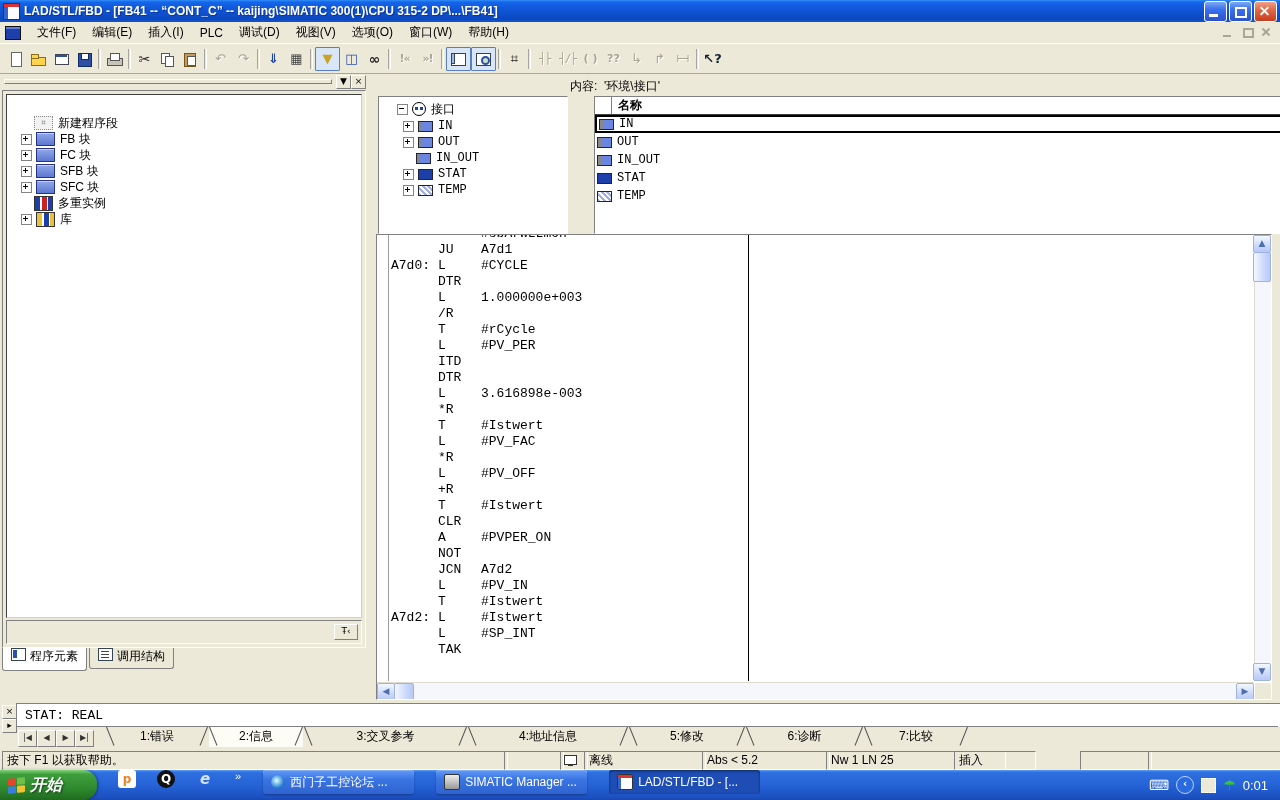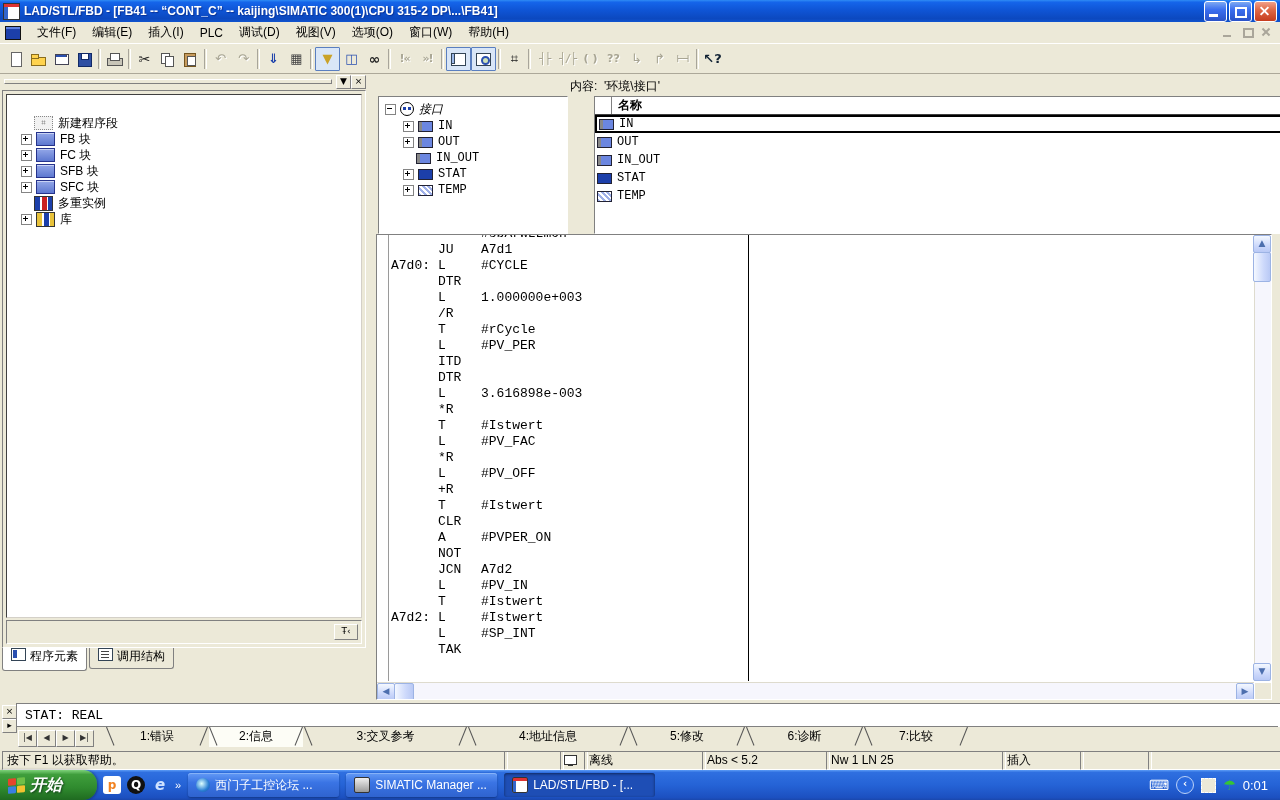--- a/index.html
+++ b/index.html
@@ -151,21 +151,21 @@
   
   #statusbar{left:0;top:750px;width:1280px;height:20px;background:#ece9d8;text-decoration:underline;}
   .sb-cell{position:absolute;top:1px;height:17px;border:1px solid;border-color:#808080 #fff #fff #808080;
     line-height:16px;padding-left:4px;white-space:nowrap;overflow:hidden;}
   #conn-icon{position:absolute;left:3px;top:3px;width:11px;height:8px;background:#fff;border:1px solid #333;}
   #conn-icon::after{content:"";position:absolute;left:3px;top:8px;width:5px;height:2px;background:#333;}
 
   
   #taskbar{left:0;top:770px;width:1280px;height:30px;
     background:linear-gradient(180deg,#5c9cf6 0%,#2f6fe0 8%,#2563d6 50%,#1c50c0 92%,#1a47ad 100%);
-    display:flex;align-items:center;color:#fff;}
+    display:flex;color:#fff;gap:15px;}
   #startbtn{height:30px;width:97px;display:flex;align-items:center;gap:5px;padding-left:8px;box-sizing:border-box;
     background:linear-gradient(180deg,#7ed27a 0%,#3f9e3c 15%,#2f8a2e 60%,#1f6a20 100%);
     border-radius:0 14px 14px 0;box-shadow:1px 0 3px rgba(0,0,0,.4);font-weight:bold;font-style:italic;font-size:16px;text-shadow:1px 1px 2px #14421a;}
   #winflag{width:17px;height:15px;display:grid;grid-template-columns:8px 8px;grid-template-rows:7px 7px;gap:1px;transform:skewY(-6deg);}
   #winflag span{border-radius:1px;}
   .ql{width:18px;height:18px;margin-left:6px;border-radius:3px;text-align:center;font:bold 12px/18px "DejaVu Sans",sans-serif;}
   #ql-p{background:#fff;color:#f28220;} #ql-q{background:#111;color:#fff;border-radius:50%;} #ql-e{background:transparent;color:#cfe2ff;font-style:italic;font-size:15px;}
   #ql-more{margin-left:6px;color:#fff;font-size:11px;}
   .task{height:24px;margin-left:7px;display:flex;align-items:center;gap:5px;padding:0 8px;border-radius:3px;min-width:135px;max-width:150px;
     background:linear-gradient(180deg,#639af6,#3a74e4 40%,#2f63cf);box-shadow:inset 0 1px 0 #86b2f8,0 1px 2px rgba(0,0,0,.3);
@@ -397,21 +397,21 @@
     <span class="tabicon prog" data-name="program-elements-icon"></span>
     <span data-name="tab-label">程序元素</span>
   </div>
   <div class="ov-tab" data-name="tab-call-structure">
     <span class="tabicon call" data-name="call-structure-icon"></span>
     <span data-name="tab-label">调用结构</span>
   </div>
 </div>
 
 <div id="decl-tree" class="abs mono" data-name="interface-tree">
-  <div class="tree-row" style="top:4px;left:6px;font-family:'Liberation Sans',sans-serif;font-style:italic;" data-name="tree-item-interface">
+  <div class="tree-row" style="top:4px;left:18px;font-family:'Liberation Sans',sans-serif;" data-name="tree-item-interface">
     <span class="expander" data-name="collapse-icon"></span>
     <span class="dicon iface" data-name="interface-icon"></span>
     <span data-name="tree-item-label">接口</span>
   </div>
   <div class="tree-row" style="top:21px;left:24px;" data-name="tree-item-in">
     <span class="expander plus" data-name="expand-icon"></span>
     <span class="dicon" data-name="in-decl-icon"></span>
     <span data-name="tree-item-label">IN</span>
   </div>
   <div class="tree-row" style="top:37px;left:24px;" data-name="tree-item-out">
@@ -537,21 +537,21 @@
 
 <div id="statusbar" class="abs" data-name="status-bar">
   <div class="sb-cell" style="left:2px;width:500px;" data-name="status-help-text">按下 F1 以获取帮助。</div>
   <div class="sb-cell" style="left:504px;width:54px;" data-name="status-empty-cell"></div>
   <div class="sb-cell" style="left:560px;width:22px;" data-name="status-icon-cell">
       <span id="conn-icon" data-name="monitor-icon"></span>
     </div>
   <div class="sb-cell" style="left:584px;width:116px;" data-name="status-connection">离线</div>
   <div class="sb-cell" style="left:702px;width:122px;" data-name="status-abs">Abs &lt; 5.2</div>
   <div class="sb-cell" style="left:826px;width:174px;" data-name="status-cursor-position">Nw 1  LN 25</div>
-  <div class="sb-cell" style="left:1002px;width:76px;" data-name="status-insert-mode">插入</div>
+  <div class="sb-cell" style="left:954px;width:76px;" data-name="status-insert-mode">插入</div>
   <div class="sb-cell" style="left:1080px;width:66px;" data-name="status-empty-cell"></div>
   <div class="sb-cell" style="left:1148px;width:130px;" data-name="status-empty-cell"></div>
 </div>
 
 <div id="taskbar" class="abs" data-name="taskbar">
   <div id="startbtn" data-name="start-button">
     <span id="winflag" data-name="windows-flag-icon">
       <span style="background:#e4452c;"></span>
         <span style="background:#6fbf48;"></span>
       <span style="background:#3a7fe0;"></span>

